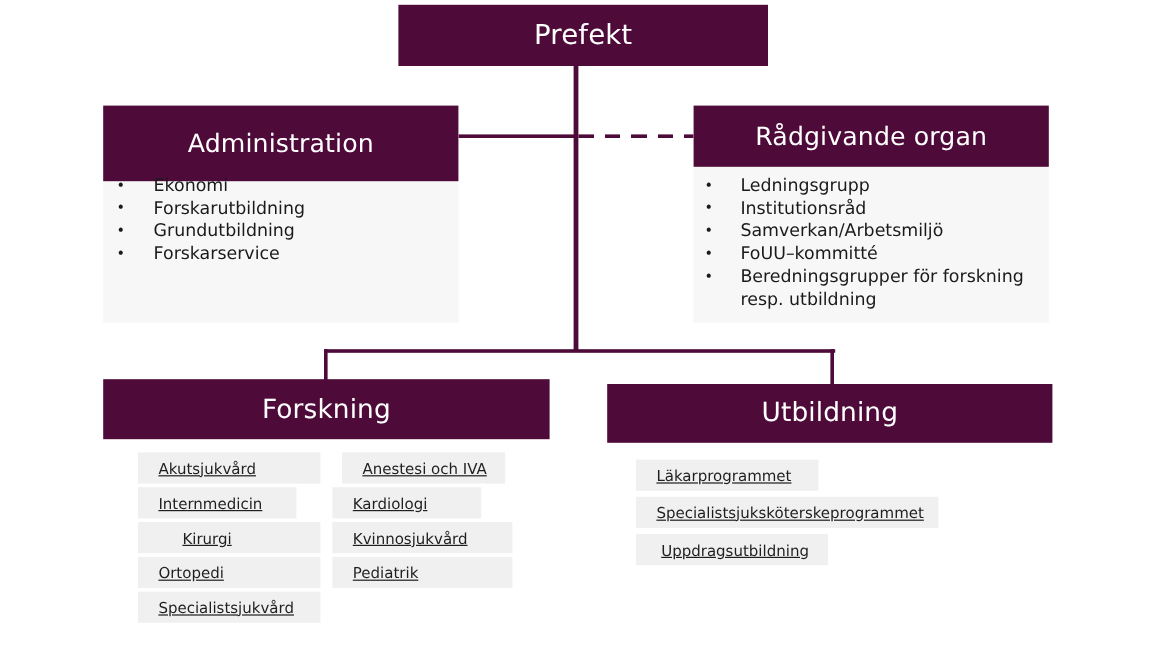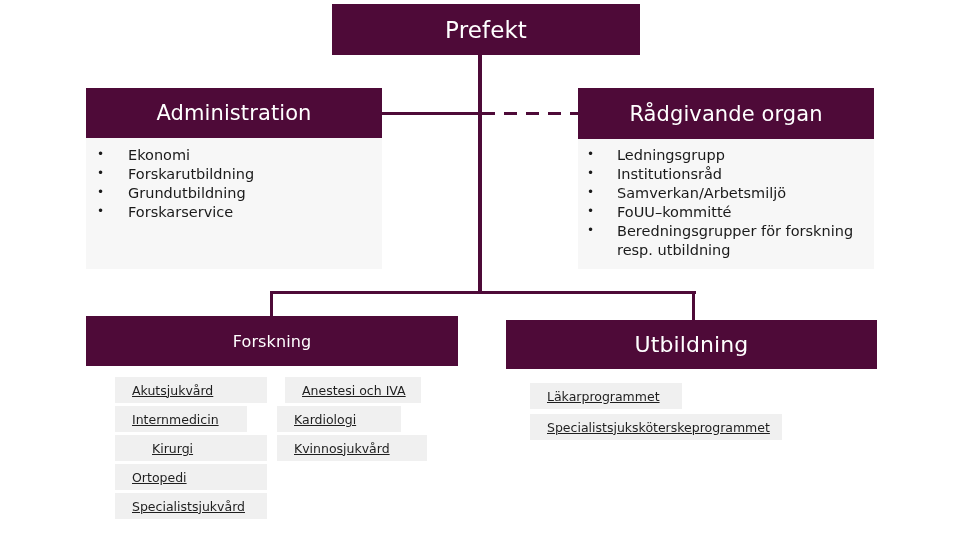--- a/index.html
+++ b/index.html
@@ -43,21 +43,21 @@
 
   
   #admin-panel {
     position: absolute;
     left: 86px; top: 88px;
     width: 296px; height: 181px;
     background: #f7f7f7;
   }
   #admin-header {
     left: 86px; top: 88px;
-    width: 296px; height: 50px;
+    width: 296px; height: 63px;
     font-size: 21px;
   }
   #admin-list {
     position: absolute;
     left: 86px; top: 139px;
     width: 296px;
     padding: 7px 0 0 0;
     margin: 0;
     list-style: none;
   }
@@ -110,21 +110,21 @@
     left: 9px;
     top: -1px;
     font-size: 12px;
     color: #1a1a1a;
   }
 
   
   #forsk-header {
     left: 86px; top: 316px;
     width: 372px; height: 50px;
-    font-size: 16px;
+    font-size: 22px;
   }
   .chip {
     position: absolute;
     background: #f0f0f0;
     color: #1f1f1f;
     font-size: 12.5px;
     display: flex;
     align-items: center;
     height: 26px;
     padding-left: 17px;
@@ -196,19 +196,21 @@
 
   <div class="chip" style="left:115px; top:377px; width:152px;">Akutsjukvård</div>
   <div class="chip" style="left:115px; top:406px; width:132px;">Internmedicin</div>
   <div class="chip" style="left:115px; top:435px; width:152px;padding-left:37px;">Kirurgi</div>
   <div class="chip" style="left:115px; top:464px; width:152px;">Ortopedi</div>
   <div class="chip" style="left:115px; top:493px; width:152px;">Specialistsjukvård</div>
 
   <div class="chip" style="left:285px; top:377px; width:136px;">Anestesi och IVA</div>
   <div class="chip" style="left:277px; top:406px; width:124px;">Kardiologi</div>
   <div class="chip" style="left:277px; top:435px; width:150px;">Kvinnosjukvård</div>
+  <div class="chip" style="left:277px; top:464px; width:150px;">Pediatrik</div>
 
   <div class="hdr" id="utb-header">Utbildning</div>
 
   <div class="chip" style="left:530px; top:383px; width:152px;">Läkarprogrammet</div>
   <div class="chip" style="left:530px; top:414px; width:252px;">Specialistsjuksköterskeprogrammet</div>
+  <div class="chip" style="left:530px; top:445px; width:160px; padding-left:21px;">Uppdragsutbildning</div>
 
 </div>
 
 </body></html>

